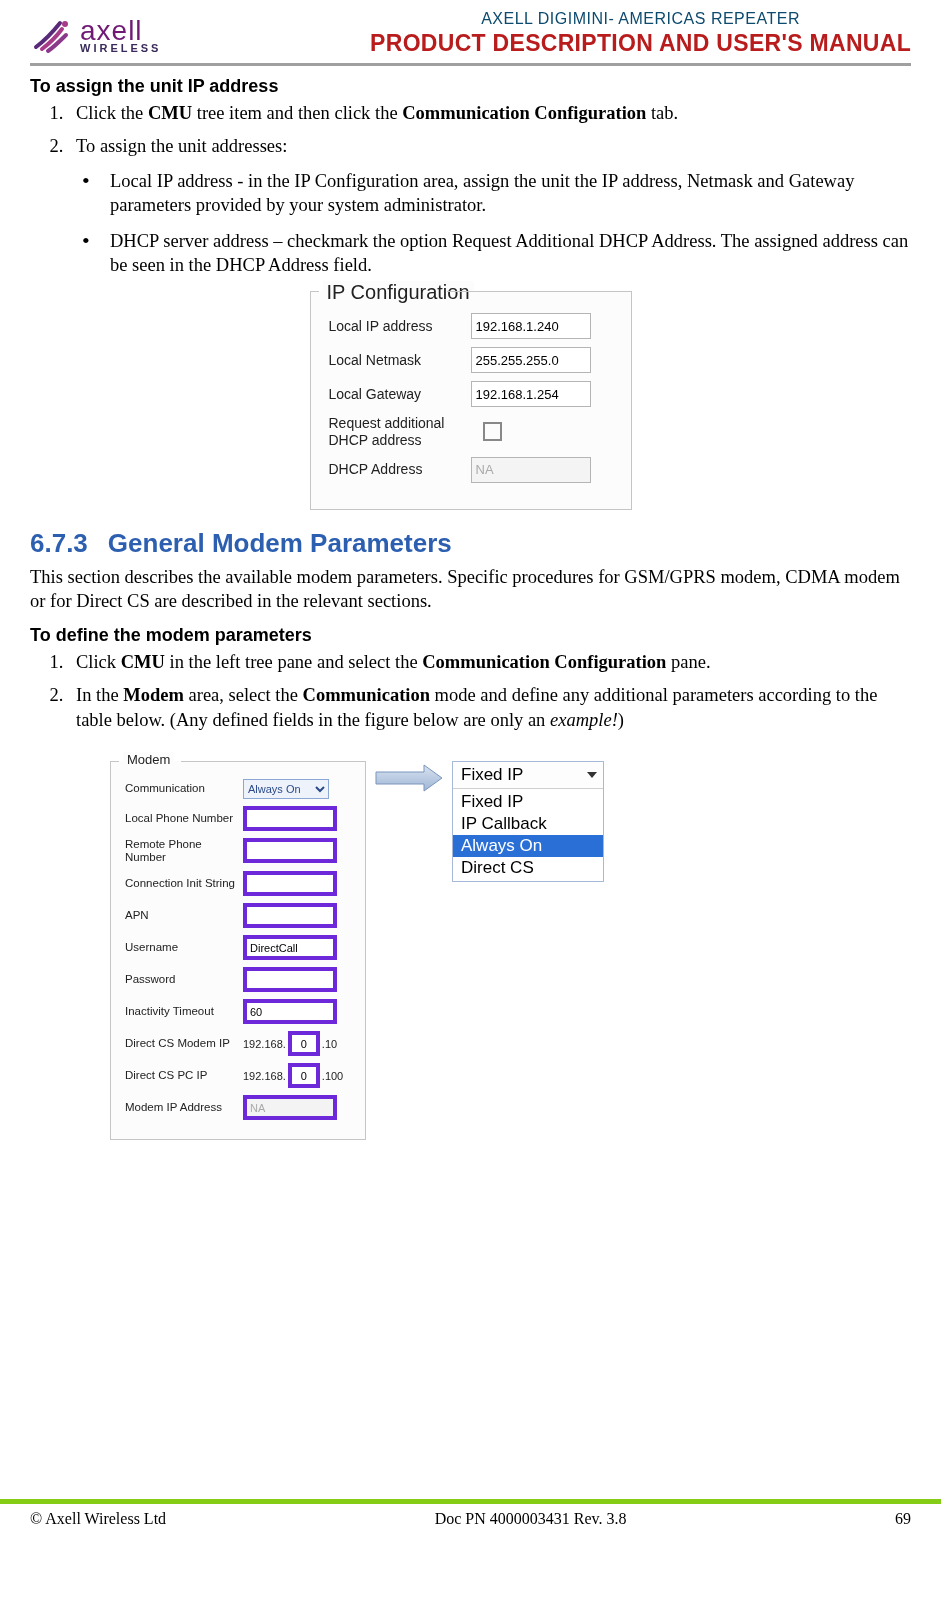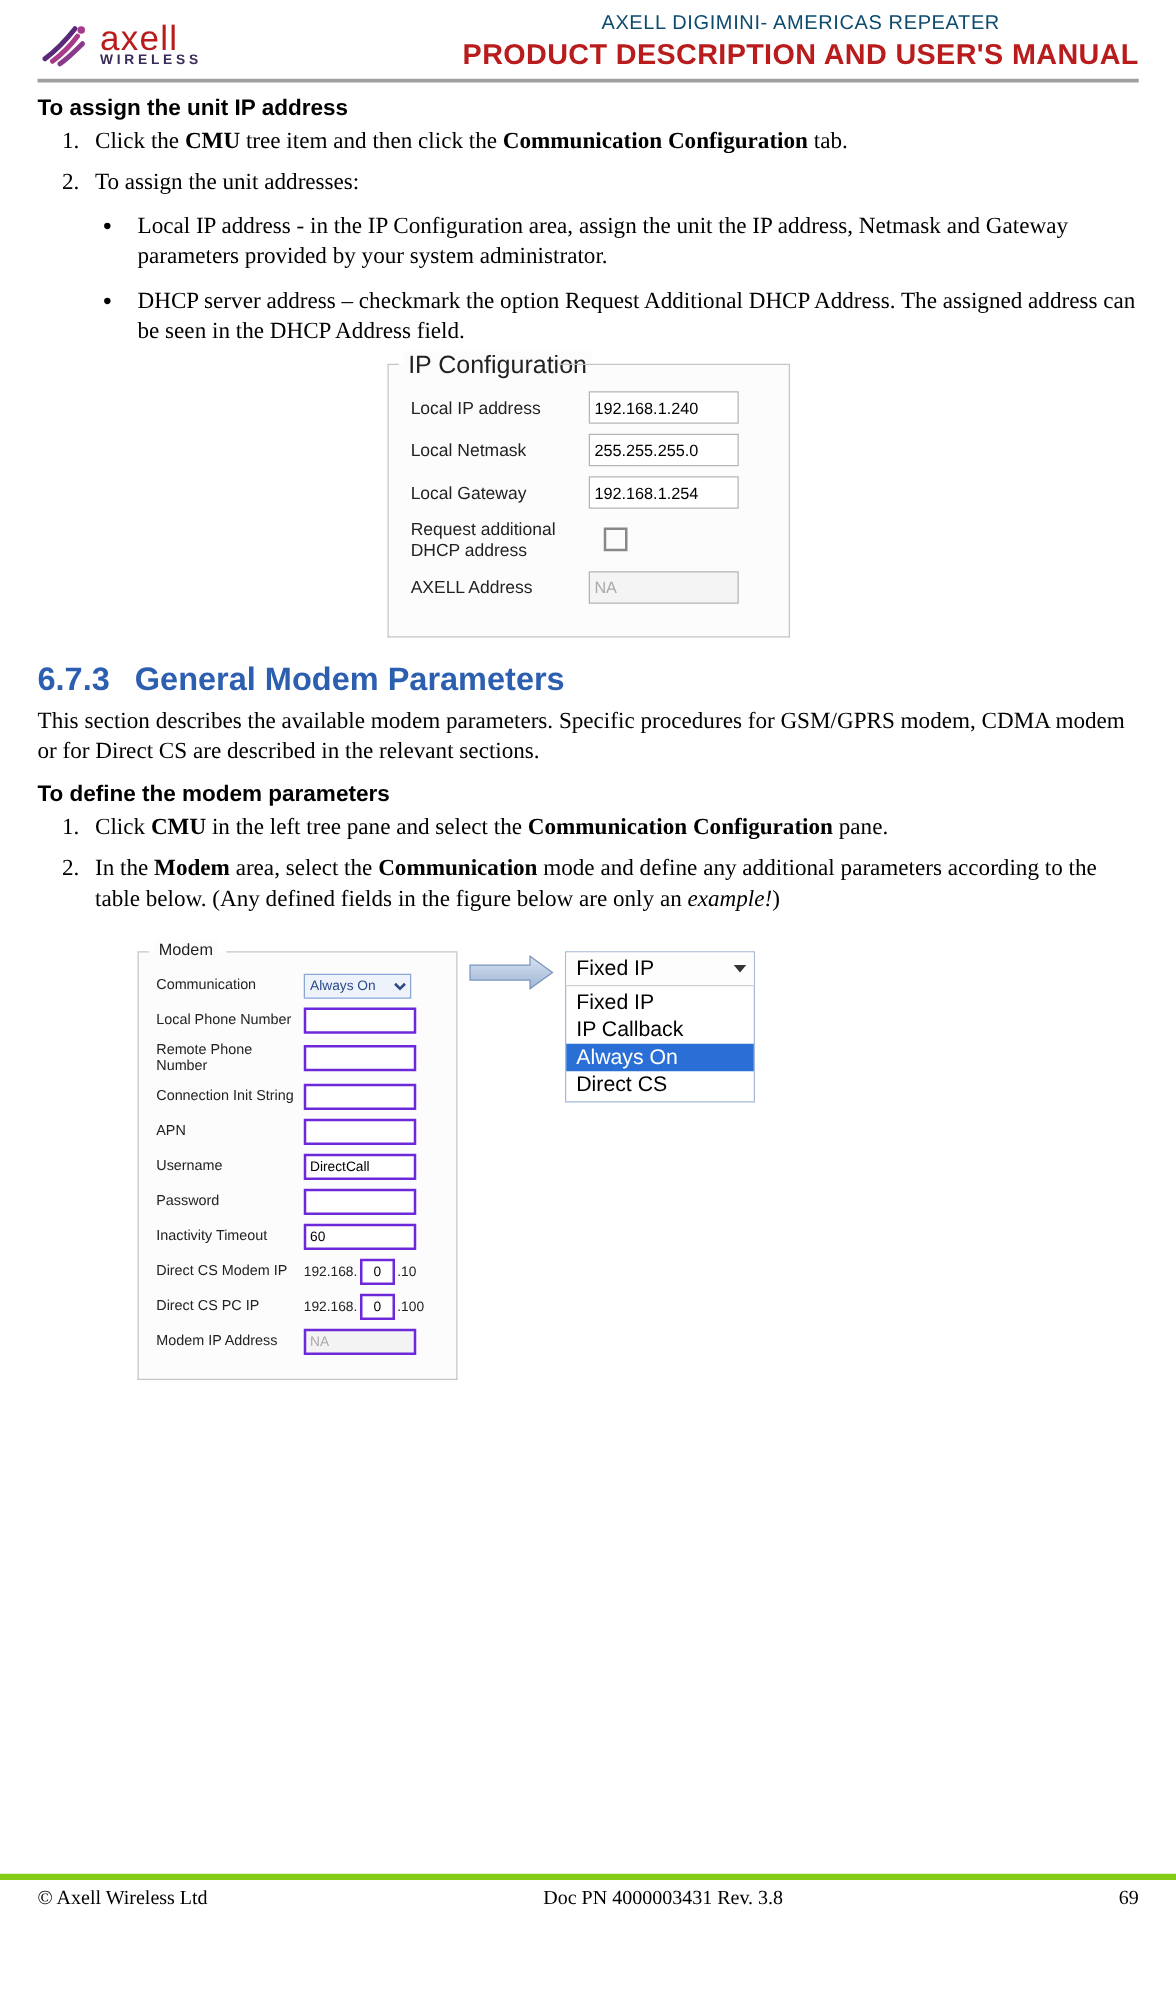--- a/index.html
+++ b/index.html
@@ -39,21 +39,21 @@
     font-family: Arial, Helvetica, sans-serif;
     color: #3a2a5a;
     font-size: 11px;
     letter-spacing: 3px;
     font-weight: 600;
     line-height: 1;
   }
   .logo-text .big {
     font-size: 28px;
     letter-spacing: 1px;
-    color: #b91c1c;
+    color: #701a75;
     font-weight: 400;
     display: block;
     margin-bottom: -2px;
   }
   .header-right {
     text-align: right;
     font-family: Arial, Helvetica, sans-serif;
   }
   .header-right .line1 {
     font-size: 16px;
@@ -206,21 +206,21 @@
   .modem-legend {
     position:absolute; top:-9px; left:12px;
     font-size:13px; padding:0 4px; background:#fcfcfc;
   }
   .m-row {
     display:flex; align-items:center; margin-bottom:7px; gap:6px;
   }
   .m-row .mlbl { width:112px; line-height:1.15; }
   .m-row input[type="text"] {
     width: 80px; height:17px;
-    border:2px solid #6d28d9; font-size:11px;
+    border:4px solid #6d28d9; font-size:11px;
     padding:0 3px; font-family: Tahoma, Arial, sans-serif;
   }
   .m-row input.small { width: 22px; text-align:center; padding:0 1px; }
   .m-row select {
     width: 86px; height: 20px; font-size: 11px;
     border:1px solid #8aa7d6; background:#eef3fb;
     color:#2a4a8a; font-family: Tahoma, Arial, sans-serif;
   }
   .m-row input:disabled { background:#f3f3f3; color:#aaa; }
   .ip-inline { display:flex; align-items:center; gap:2px; font-size:11px;}
@@ -315,21 +315,21 @@
       </div>
       <div class="ip-row">
         <span class="lbl">Local Gateway</span>
         <input type="text" value="192.168.1.254" style="">
       </div>
       <div class="ip-row">
         <span class="lbl">Request additional DHCP address</span>
         <span class="chk"></span>
       </div>
       <div class="ip-row">
-        <span class="lbl">AXELL Address</span>
+        <span class="lbl">DHCP Address</span>
         <input type="text" disabled="" value="NA" style="">
       </div>
     </div>
   </div>
 
   <div class="h2-blue">
     <span class="num">6.7.3</span><span>General Modem Parameters</span>
   </div>
 
   <p class="body">This section describes the available modem parameters. Specific procedures for GSM/GPRS modem, CDMA modem or for Direct CS are described in the relevant sections.</p>

